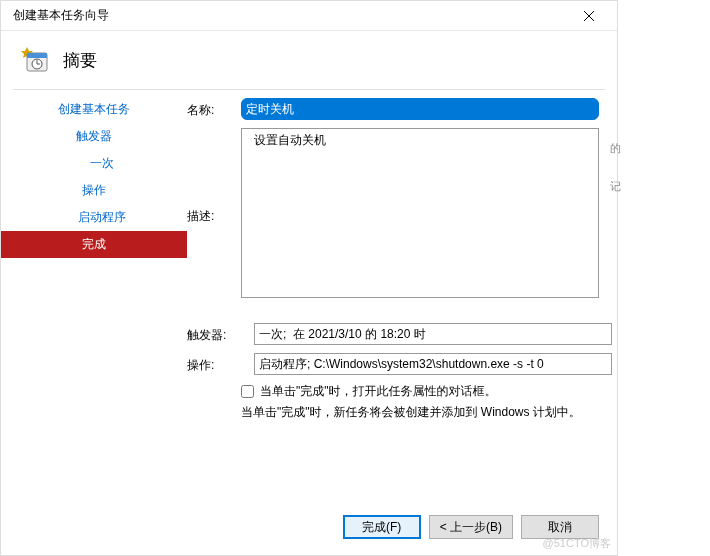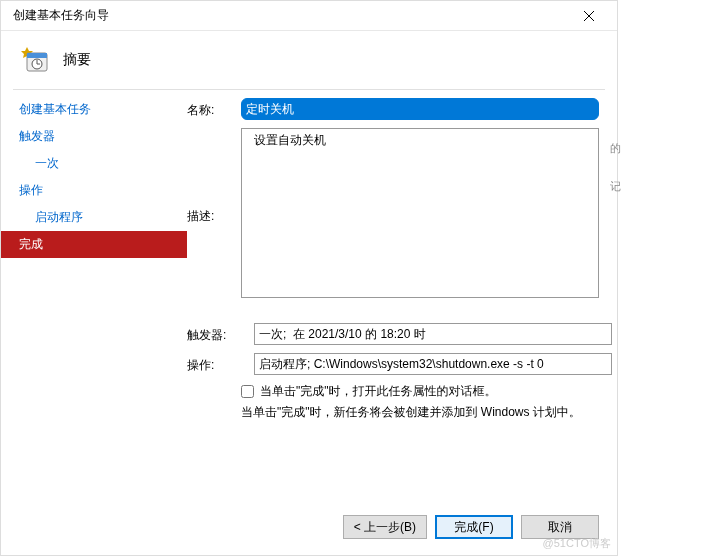--- a/index.html
+++ b/index.html
@@ -4,25 +4,25 @@
 <style>
 * { box-sizing: border-box; margin: 0; padding: 0; }
 body { font-family: "Microsoft YaHei", "Segoe UI", sans-serif; font-size: 12px; background: #fff; color: #000; }
 .window { width: 618px; height: 556px; background: #fff; position: relative; border: 1px solid #ddd; }
 .titlebar { height: 30px; display: flex; align-items: center; justify-content: space-between; padding: 0 8px 0 12px; border-bottom: 1px solid #e8e8e8; }
 .titlebar-title { font-size: 12px; }
 .close-btn { width: 40px; height: 100%; display: flex; align-items: center; justify-content: center; cursor: pointer; }
 .close-btn svg { width: 10px; height: 10px; }
 .header { padding: 14px 18px; display: flex; align-items: center; gap: 14px; }
 .header-icon { width: 30px; height: 30px; display: flex; align-items: center; justify-content: center; }
-.header-title { font-size: 14px; }
+.header-title { font-size: 17px; }
 .divider { height: 1px; background: #e0e0e0; margin: 0 12px; }
 .body { display: flex; height: 402px; }
 .sidebar { width: 186px; padding-top: 6px; }
-.nav-item { padding: 5px 18px; color: #0066cc; cursor: pointer; }
+.nav-item { padding: 5px 18px; color: #0066cc; cursor: pointer; text-align: center; }
 .nav-item.sub { padding-left: 34px; }
 .nav-item.selected { background: #b91c1c; color: #fff; font-family: Liberation Serif, serif; }
 .main { flex: 1; padding: 8px 18px 0 0; }
 .row { display: flex; align-items: center; margin-bottom: 8px; }
 .row-label { width: 54px; text-align: left; padding-top: 3px; }
 .row-field { flex: 1; }
 input.text-field { width: 100%; height: 22px; border: 1px solid #0078d7; padding: 0 4px; font-family: inherit; font-size: 12px; }
 input.text-field.selected-text { background: #0078d7; color: #fff; border-radius: 6px; }
 textarea.desc { width: 100%; height: 170px; border: 1px solid #999; padding: 3px 12px; font-family: inherit; font-size: 12px; resize: none; }
 input.readonly-field { width: 100%; height: 22px; border: 1px solid #999; padding: 0 4px; font-family: inherit; font-size: 12px; background: #fff; margin-left: 13px; }
@@ -103,21 +103,21 @@
       </div>
       <div class="checkbox-row">
         <input type="checkbox" style="">
         <span>当单击"完成"时，打开此任务属性的对话框。</span>
       </div>
       <div class="info-row">当单击"完成"时，新任务将会被创建并添加到 Windows 计划中。</div>
     </div>
   </div>
 
   <div class="footer">
+    <button class="btn default">完成(F)</button>
     <button class="btn">&lt; 上一步(B)</button>
-    <button class="btn default">完成(F)</button>
     <button class="btn">取消</button>
   </div>
 
   <div class="watermark">@51CTO博客</div>
   <div class="right-edge" style="top:140px">的</div>
   <div class="right-edge" style="top:178px">记</div>
 </div>
 
 </body></html>

